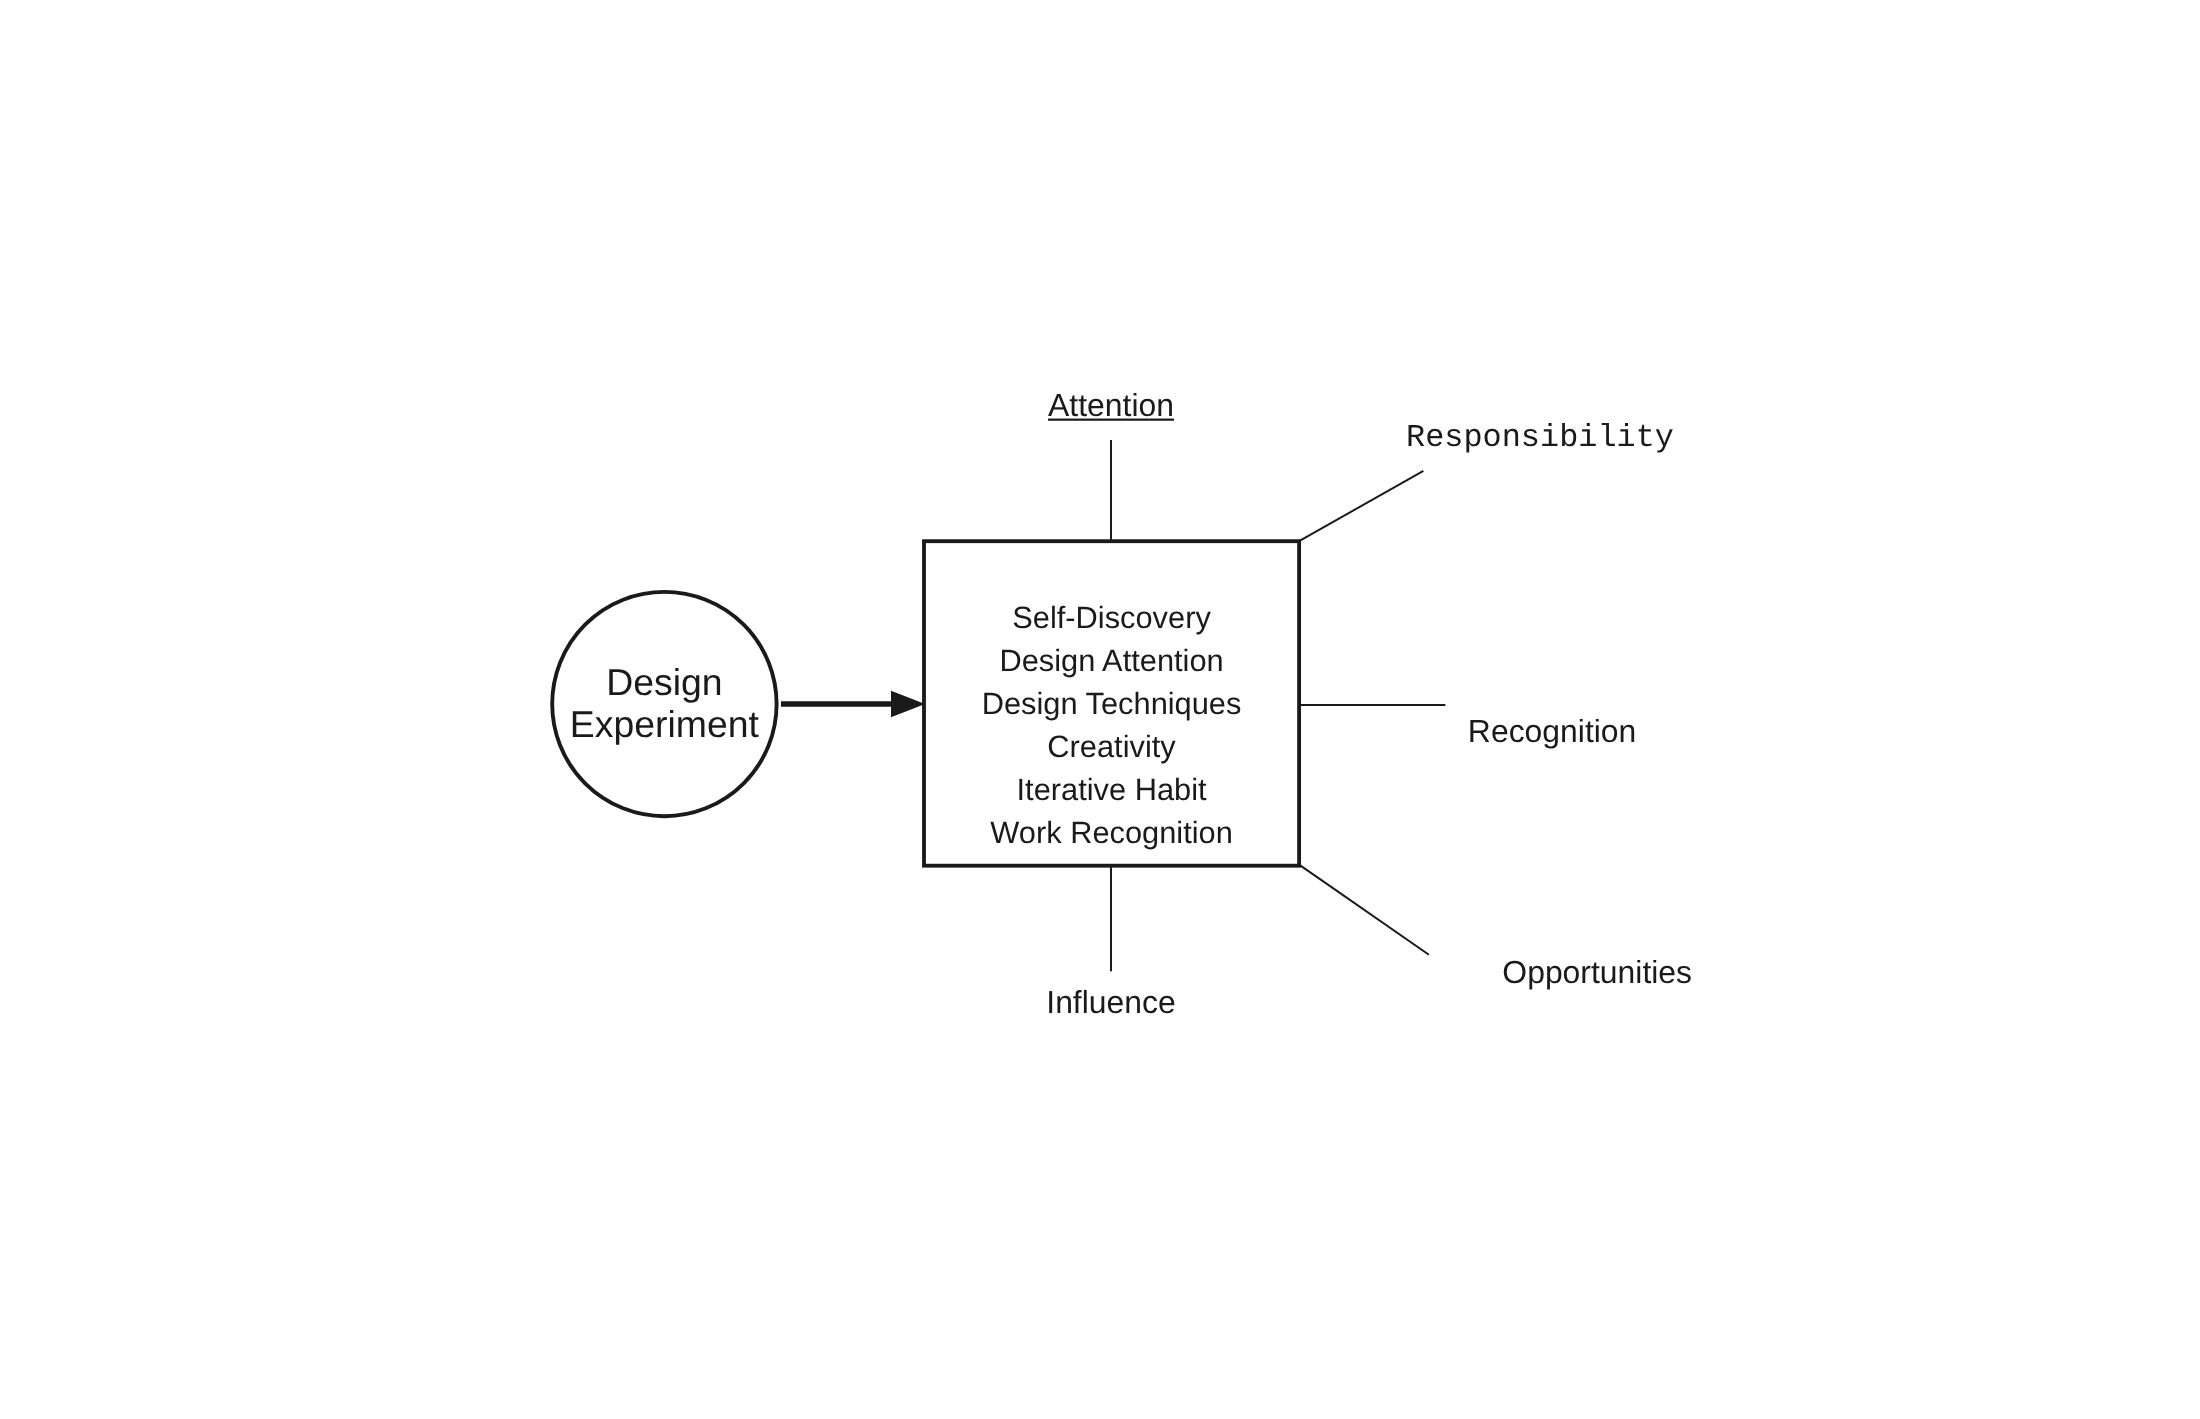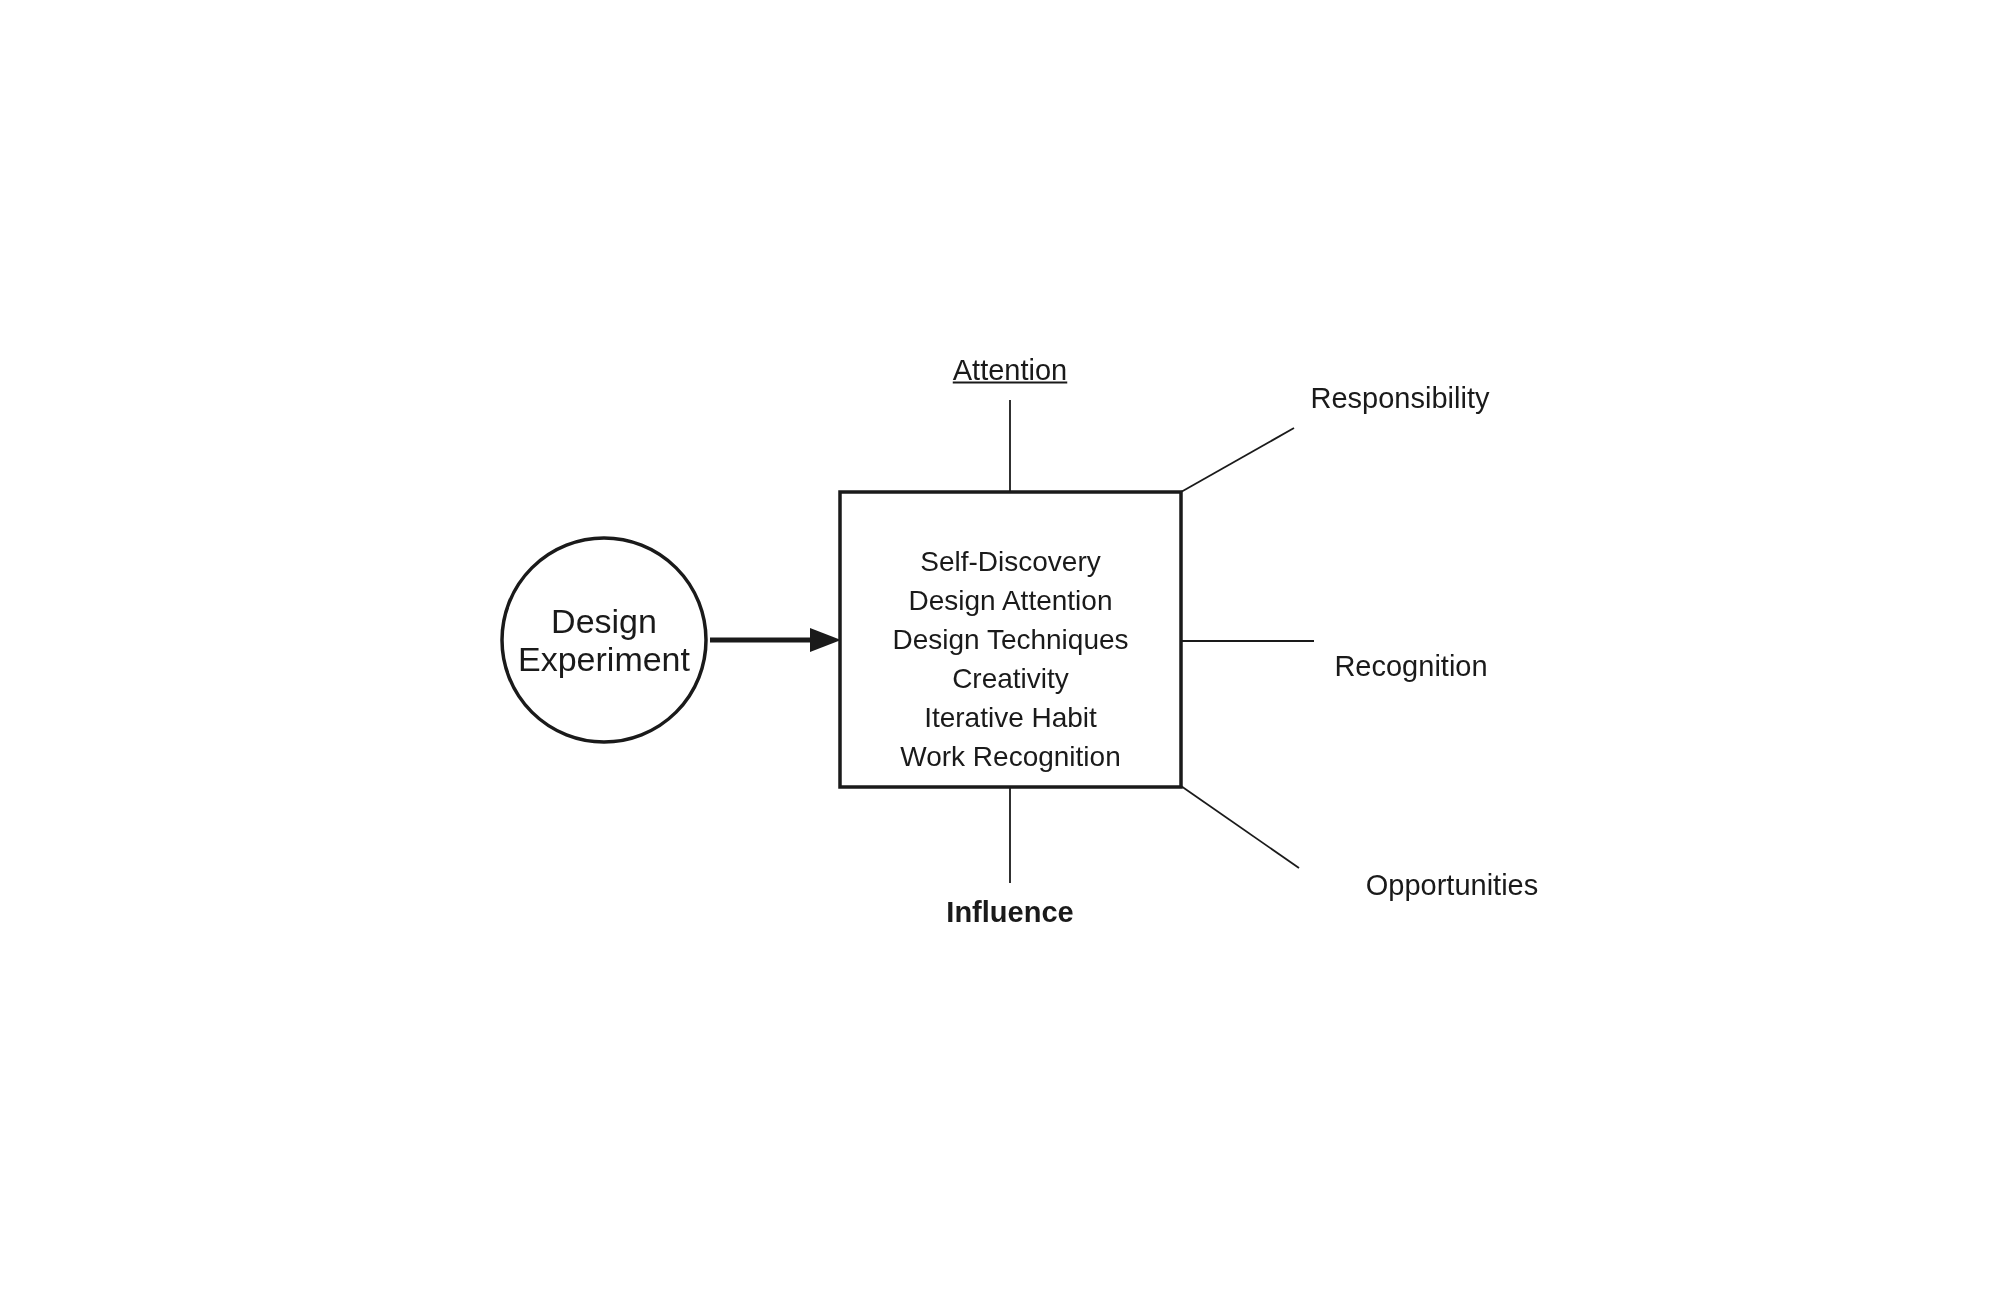--- a/index.html
+++ b/index.html
@@ -89,21 +89,21 @@
     <div>Self-Discovery</div>
     <div>Design Attention</div>
     <div>Design Techniques</div>
     <div>Creativity</div>
     <div>Iterative Habit</div>
     <div>Work Recognition</div>
   </div>
 
   <div class="txt" style="left:1010px; top:370px;text-decoration:underline;">Attention</div>
 
-  <div class="txt" style="left:1400px; top:398px;">Responsibility</div>
+  <div class="txt" style="left:1400px; top:398px;font-family:Liberation Mono, monospace;">Responsibility</div>
 
   <div class="txt" style="left:1411px; top:666px;">Recognition</div>
 
   <div class="txt" style="left:1452px; top:885px;">Opportunities</div>
 
-  <div class="txt" style="left:1010px; top:912px;font-weight:bold;">Influence</div>
+  <div class="txt" style="left:1010px; top:912px;">Influence</div>
 
 </div>
 
 </body></html>

